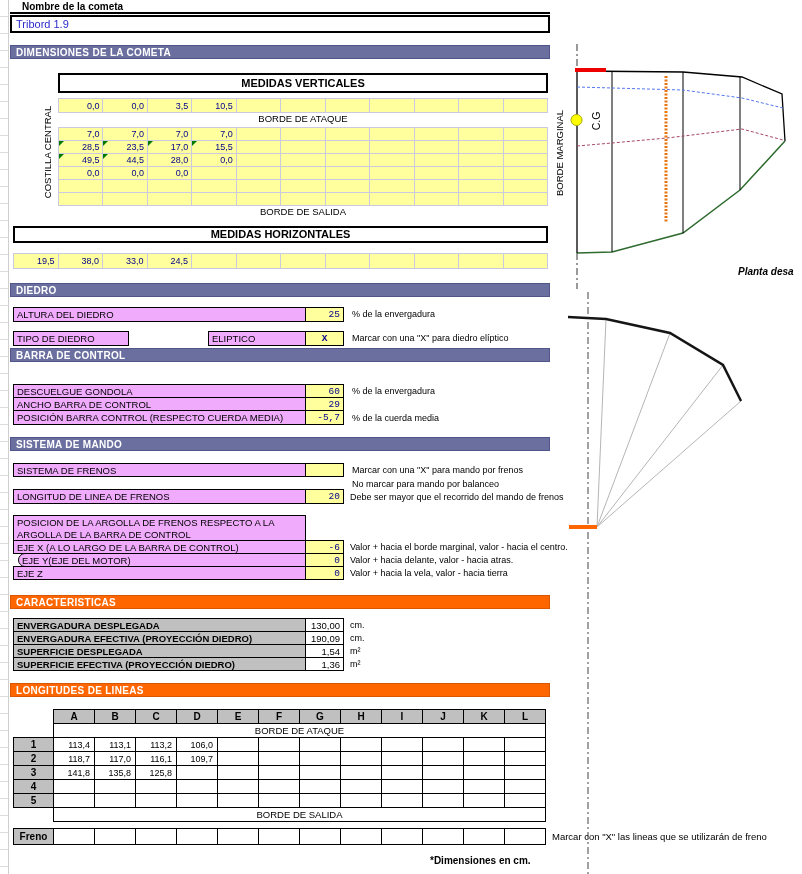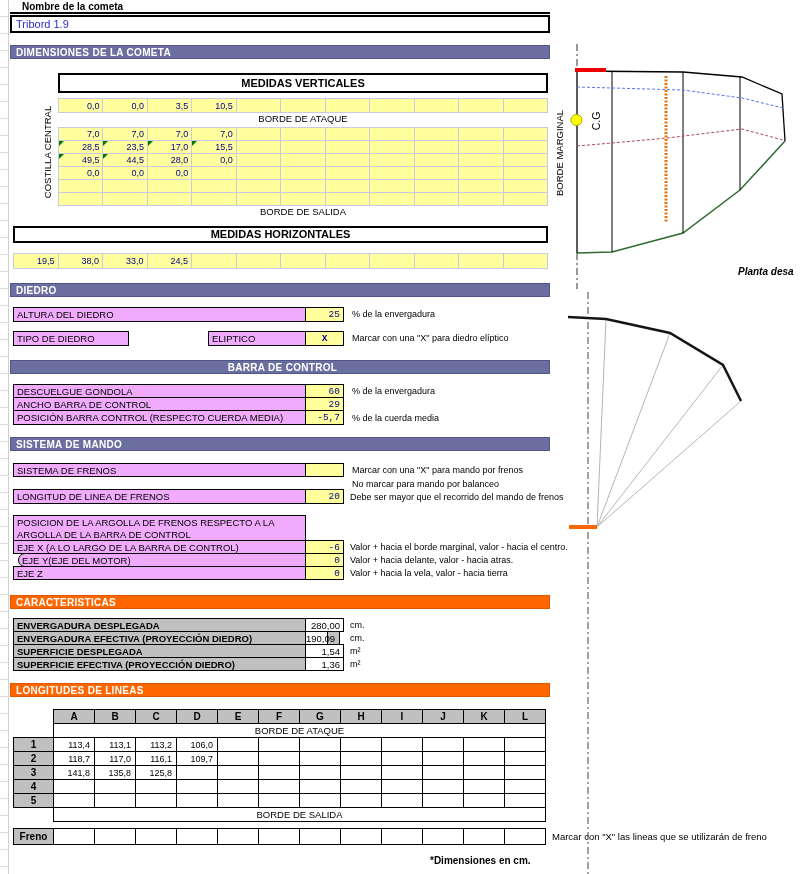--- a/index.html
+++ b/index.html
@@ -216,21 +216,21 @@
 
   <div class="bar slate" style="top:283px;">DIEDRO</div>
   <div class="lblbox" style="left:13px;top:307px;width:293px;height:15px;">ALTURA DEL DIEDRO</div>
   <div class="ycellbox" style="left:305px;top:307px;width:39px;height:15px;">25</div>
   <div class="unit" style="left:352px;top:309px;">% de la envergadura</div>
   <div class="lblbox" style="left:13px;top:331px;width:116px;height:15px;">TIPO DE DIEDRO</div>
   <div class="lblbox" style="left:208px;top:331px;width:98px;height:15px;">ELIPTICO</div>
   <div class="ycellbox" style="left:305px;top:331px;width:39px;height:15px;text-align:center;font-weight:bold;padding-right:0;">X</div>
   <div class="unit" style="left:352px;top:333px;">Marcar con una "X" para diedro elíptico</div>
 
-  <div class="bar slate" style="top:360px;text-align:center;">BARRA DE CONTROL</div>
+  <div class="bar slate" style="top:348px;">BARRA DE CONTROL</div>
   <div class="lblbox" style="left:13px;top:384px;width:293px;height:14px;">DESCUELGUE GONDOLA</div>
   <div class="ycellbox" style="left:305px;top:384px;width:39px;height:14px;">60</div>
   <div class="unit" style="left:352px;top:386px;">% de la envergadura</div>
   <div class="lblbox" style="left:13px;top:397px;width:293px;height:14px;">ANCHO BARRA DE CONTROL</div>
   <div class="ycellbox" style="left:305px;top:397px;width:39px;height:14px;">29</div>
   <div class="lblbox" style="left:13px;top:410px;width:293px;height:15px;">POSICIÓN BARRA CONTROL (RESPECTO CUERDA MEDIA)</div>
   <div class="ycellbox" style="left:305px;top:410px;width:39px;height:15px;">-5,7</div>
   <div class="unit" style="left:352px;top:413px;">% de la cuerda media</div>
 
   <div class="bar slate" style="top:437px;">SISTEMA DE MANDO</div>
@@ -250,24 +250,24 @@
   <div class="unit" style="left:350px;top:542px;">Valor + hacia el borde marginal, valor - hacia el centro.</div>
   <div class="lblbox" style="left:18px;top:553px;width:308px;height:14px;border-radius:7px;">EJE Y(EJE DEL MOTOR)</div>
   <div class="ycellbox" style="left:305px;top:553px;width:39px;height:14px;">0</div>
   <div class="unit" style="left:350px;top:555px;">Valor + hacia delante, valor - hacia atras.</div>
   <div class="lblbox" style="left:13px;top:566px;width:293px;height:14px;">EJE Z</div>
   <div class="ycellbox" style="left:305px;top:566px;width:39px;height:14px;">0</div>
   <div class="unit" style="left:350px;top:568px;">Valor + hacia la vela, valor - hacia tierra</div>
 
   <div class="bar orange" style="top:595px;">CARACTERISTICAS</div>
   <div class="graybox" style="left:13px;top:618px;width:293px;height:14px;">ENVERGADURA DESPLEGADA</div>
-  <div class="wcellbox" style="left:305px;top:618px;width:39px;height:14px;">280,00</div>
+  <div class="wcellbox" style="left:305px;top:618px;width:39px;height:14px;">130,00</div>
   <div class="unit" style="left:350px;top:620px;">cm.</div>
   <div class="graybox" style="left:13px;top:631px;width:327px;height:14px;">ENVERGADURA EFECTIVA (PROYECCIÓN DIEDRO)</div>
-  <div class="wcellbox" style="left:305px;top:631px;width:23px;height:14px;">190,09</div>
+  <div class="wcellbox" style="left:305px;top:631px;width:39px;height:14px;">190,09</div>
   <div class="unit" style="left:350px;top:633px;">cm.</div>
   <div class="graybox" style="left:13px;top:644px;width:293px;height:14px;">SUPERFICIE DESPLEGADA</div>
   <div class="wcellbox" style="left:305px;top:644px;width:39px;height:14px;">1,54</div>
   <div class="unit" style="left:350px;top:646px;">m²</div>
   <div class="graybox" style="left:13px;top:657px;width:293px;height:14px;">SUPERFICIE EFECTIVA (PROYECCIÓN DIEDRO)</div>
   <div class="wcellbox" style="left:305px;top:657px;width:39px;height:14px;">1,36</div>
   <div class="unit" style="left:350px;top:659px;">m²</div>
 
   <div class="bar orange" style="top:683px;">LONGITUDES DE LINEAS</div>
   <table class="ltable" id="lines-table" style="left:13px;top:709px;">

